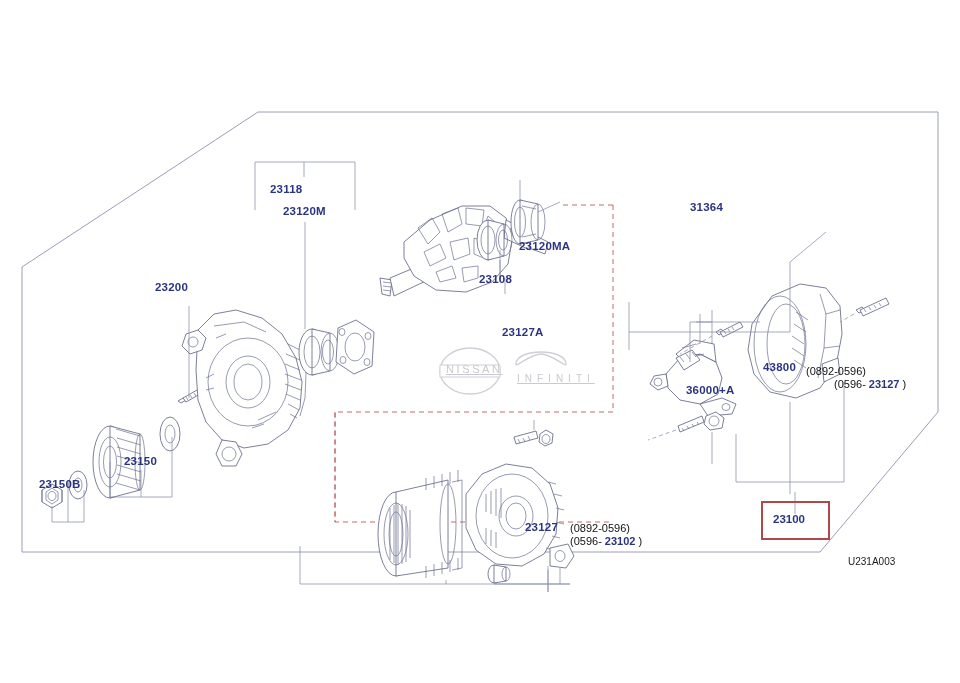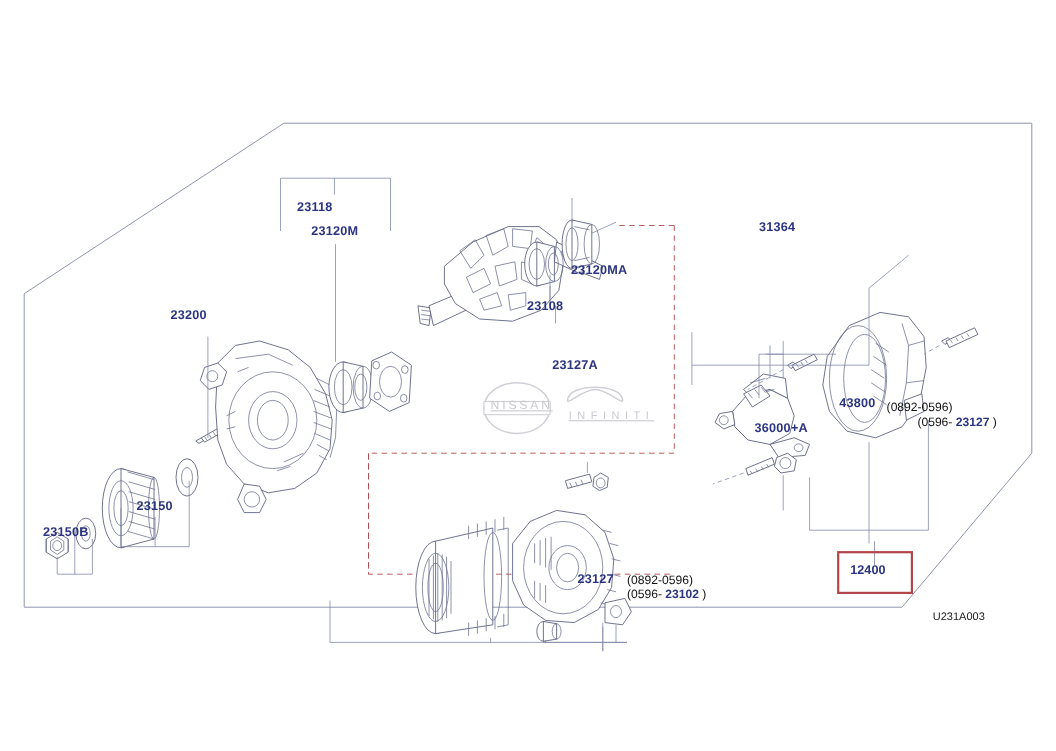--- a/index.html
+++ b/index.html
@@ -474,21 +474,21 @@
     </div>
 
     <div class="note" style="left:570px; top:440px;">(0892-0596)</div>
     <div class="note" style="left:570px; top:453px;">
       <span>(0596-</span>
       <span class="blue">23102</span>
       <span>)</span>
     </div>
 
     <div id="highlight-box" style="left:761px; top:419px; width:69px; height:39px;"></div>
-    <div id="highlight-label" style="left:773px; top:431px;">12400</div>
+    <div id="highlight-label" style="left:773px; top:431px;">23100</div>
 
     <div id="diagram-code" style="left:848px; top:474px;">U231A003</div>
 
     <div class="wm" style="left:438px; top:264px;">
       <svg width="64" height="50" viewBox="0 0 64 50">
         <ellipse cx="32" cy="25" rx="30" ry="23" fill="none" stroke="#cfcfd6" stroke-width="1.4"></ellipse>
         <rect x="2" y="19" width="60" height="12" fill="#ffffff" stroke="none"></rect>
         <rect x="2" y="19" width="60" height="12" fill="none" stroke="#cfcfd6" stroke-width="1"></rect>
       </svg>
     </div>

